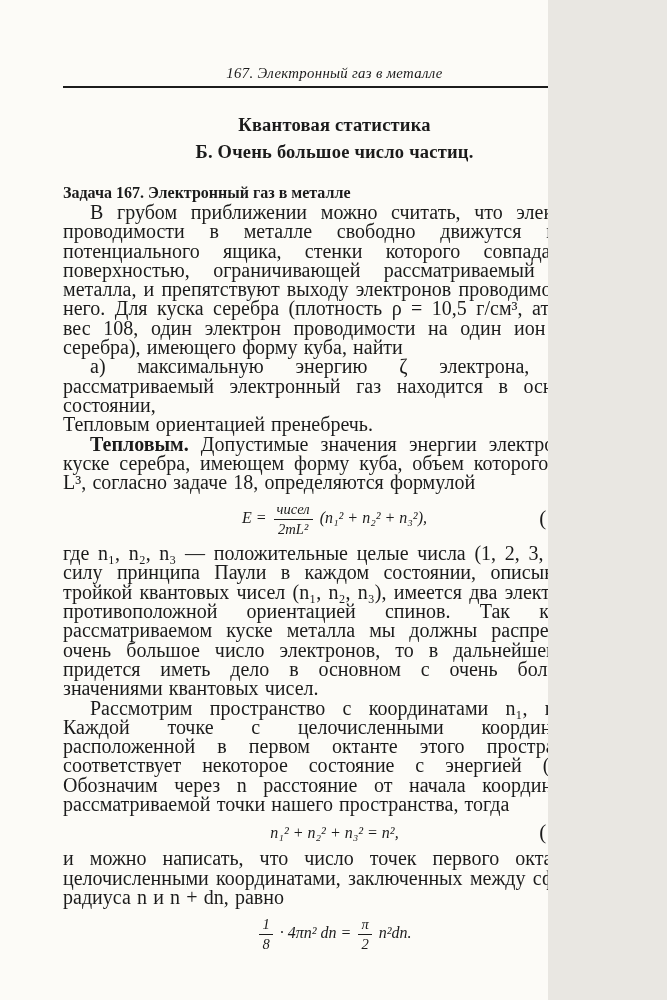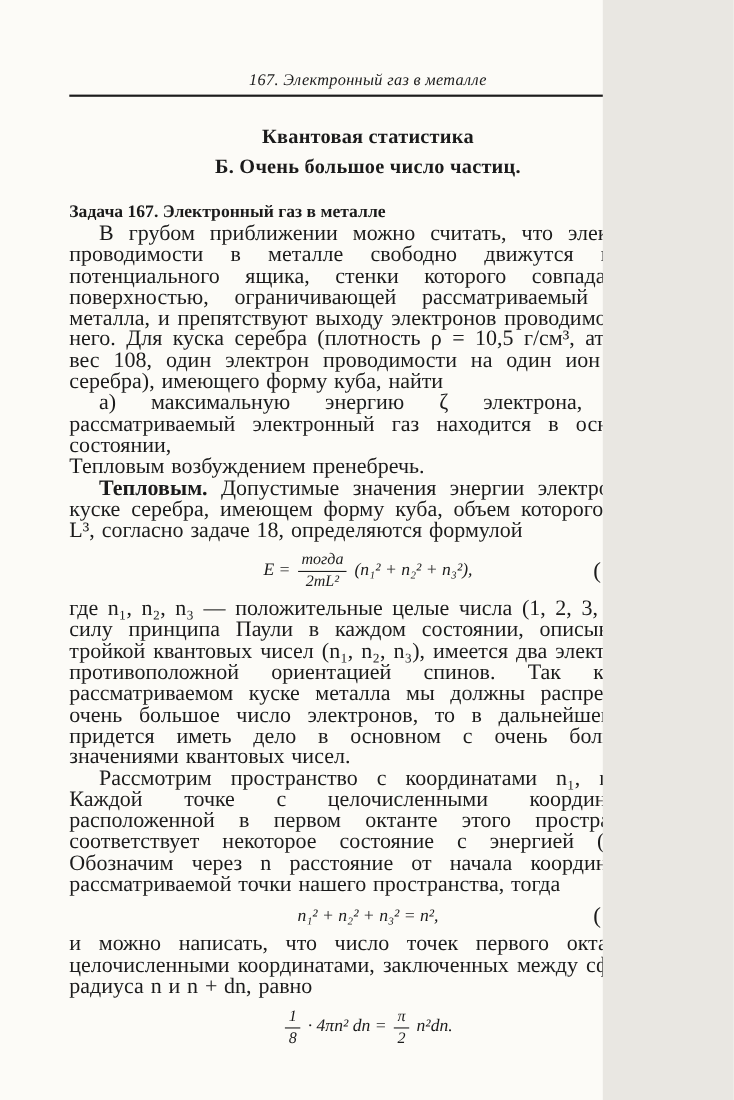--- a/index.html
+++ b/index.html
@@ -118,26 +118,26 @@
     <div class="section-title">
       <div>Квантовая статистика</div>
       <div>Б. Очень большое число частиц.</div>
     </div>
 
     <div class="problem-title">Задача 167. Электронный газ в металле</div>
 
     <p class="body indent mt10">В грубом приближении можно считать, что электроны проводимости в металле свободно движутся внутри потенциального ящика, стенки которого совпадают с поверхностью, ограничивающей рассматриваемый кусок металла, и препятствуют выходу электронов проводимости из него. Для куска серебра (плотность ρ = 10,5 г/см³, атомный вес 108, один электрон проводимости на один ион атома серебра), имеющего форму куба, найти</p>
 
     <p class="body indent">а) максимальную энергию ζ электрона, когда рассматриваемый электронный газ находится в основном состоянии,</p>
-    <p class="body">Тепловым возбуждением пренебречь.</p>
+    <p class="body">Тепловым ориентацией пренебречь.</p>
 
     <p class="body indent mt13"><span class="bold">Тепловым.</span><span> Допустимые значения энергии электронов в куске серебра, имеющем форму куба, объем которого равен L³, согласно задаче 18, определяются формулой</span></p>
 
     <div class="formula">
-      <span>E =</span><span class="gap"></span><span class="frac"><span class="num">тогда</span><span class="den">2mL²</span></span><span class="gap"></span><span>(n₁² + n₂² + n₃²),</span>
+      <span>E =</span><span class="gap"></span><span class="frac"><span class="num">чисел</span><span class="den">2mL²</span></span><span class="gap"></span><span>(n₁² + n₂² + n₃²),</span>
       <span class="eq-no">(167.1)</span>
     </div>
 
     <p class="body">где n₁, n₂, n₃ — положительные целые числа (1, 2, 3, …). В силу принципа Паули в каждом состоянии, описываемом тройкой квантовых чисел (n₁, n₂, n₃), имеется два электрона с противоположной ориентацией спинов. Так как в рассматриваемом куске металла мы должны распределить очень большое число электронов, то в дальнейшем нам придется иметь дело в основном с очень большими значениями квантовых чисел.</p>
 
     <p class="body indent">Рассмотрим пространство с координатами n₁, n₂, n₃. Каждой точке с целочисленными координатами, расположенной в первом октанте этого пространства, соответствует некоторое состояние с энергией (167.1). Обозначим через n расстояние от начала координат до рассматриваемой точки нашего пространства, тогда</p>
 
     <div class="formula">
       <span>n₁² + n₂² + n₃² = n²,</span>
       <span class="eq-no">(167.2)</span>

